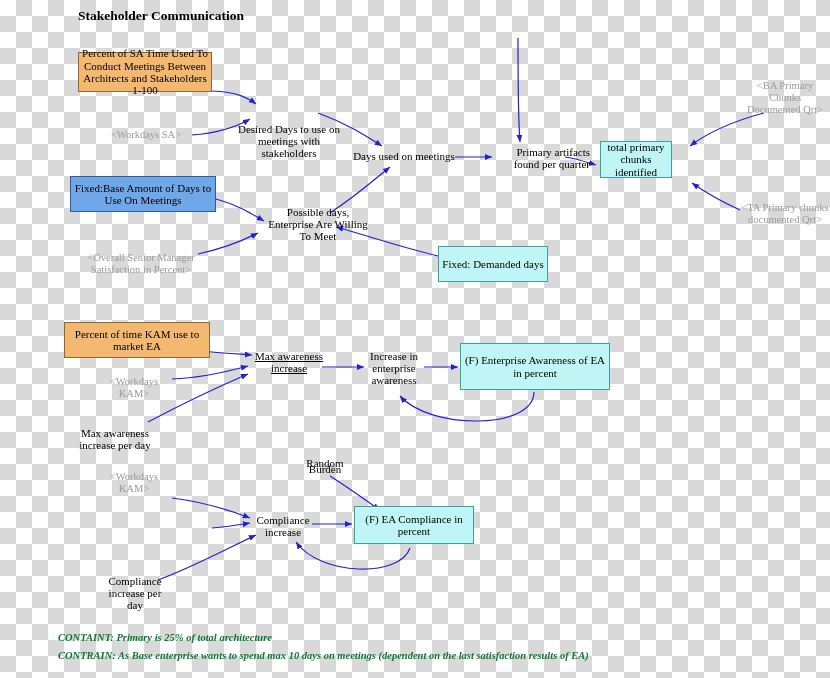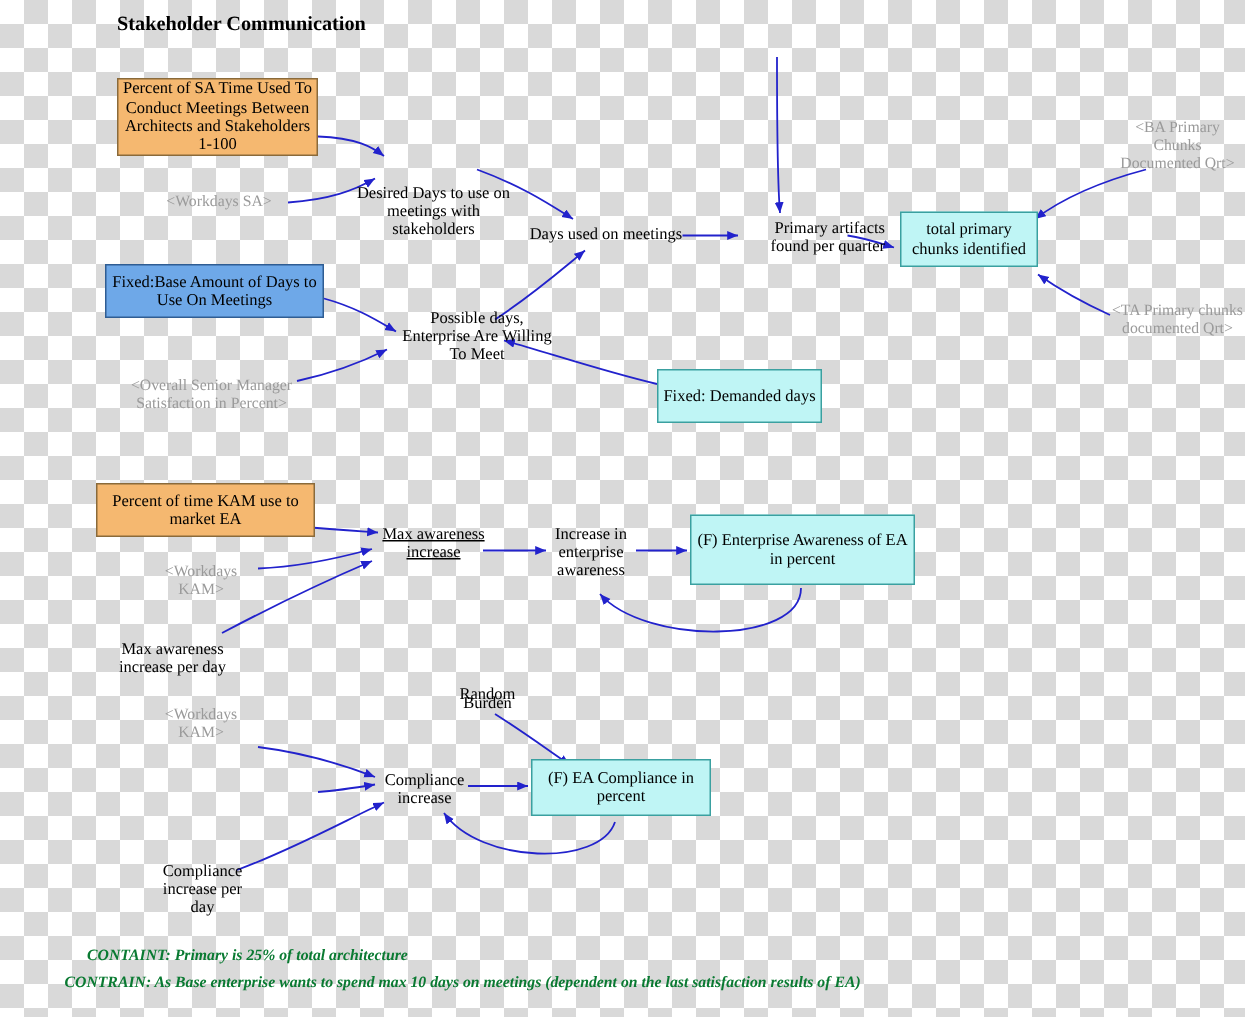--- a/index.html
+++ b/index.html
@@ -123,27 +123,27 @@
       <path d="M158,580 C196,566 232,546 256,535"></path>
 
       <path d="M312,524 L352,524"></path>
 
       <path d="M330,476 C352,490 368,502 380,510"></path>
 
       <path d="M410,548 C400,578 320,576 296,542"></path>
     </g>
   </svg>
 
-  <div class="node box orange" style="left:78px; top:52px; width:134px; height:52px;text-align:center;">Percent of SA Time Used To Conduct Meetings Between Architects and Stakeholders 1-100</div>
+  <div class="node box orange" style="left:78px; top:52px; width:134px; height:40px;text-align:center;">Percent of SA Time Used To Conduct Meetings Between Architects and Stakeholders 1-100</div>
 
   <div class="node box cyan" style="left:438px; top:246px; width:110px; height:36px;">Fixed: Demanded days</div>
 
   <div class="node box blue" style="left:70px; top:176px; width:146px; height:36px;">Fixed:Base Amount of Days to Use On Meetings</div>
 
-  <div class="node box cyan" style="left:600px; top:141px; width:92px; height:37px;">total primary chunks identified</div>
+  <div class="node box cyan" style="left:600px; top:141px; width:72px; height:37px;">total primary chunks identified</div>
 
   <div class="node box orange" style="left:64px; top:322px; width:146px; height:36px;">Percent of time KAM use to market EA</div>
 
   <div class="node box cyan" style="left:460px; top:343px; width:150px; height:47px;">(F) Enterprise Awareness of EA in percent</div>
 
 
   <div class="node box cyan" style="left:354px; top:506px; width:120px; height:38px;">(F) EA Compliance in percent</div>
 
   <div class="node plain" style="left:235px; top:92px; width:108px; height:28px;margin-top:35px;">Desired Days to use on meetings with stakeholders</div>
 
@@ -173,15 +173,15 @@
 
   <div class="node ghost" style="left:742px; top:82px; width:86px; height:32px;">&lt;BA Primary Chunks Documented Qrt&gt;</div>
 
   <div class="node ghost" style="left:740px; top:200px; width:90px; height:28px;">&lt;TA Primary chunks documented Qrt&gt;</div>
 
   <div class="node ghost" style="left:96px; top:374px; width:76px; height:28px;">&lt;Workdays KAM&gt;</div>
 
   <div class="node ghost" style="left:96px; top:468px; width:76px; height:30px;">&lt;Workdays KAM&gt;</div>
 
   <div class="note" style="left:58px; top:632px;">CONTAINT: Primary is 25% of total architecture</div>
-  <div class="note" style="left:43px; top:650px;">CONTRAIN: As Base enterprise wants to spend max 10 days on meetings (dependent on the last satisfaction results of EA)</div>
+  <div class="note" style="left:58px; top:650px;">CONTRAIN: As Base enterprise wants to spend max 10 days on meetings (dependent on the last satisfaction results of EA)</div>
 
 </div>
 
 </body></html>

